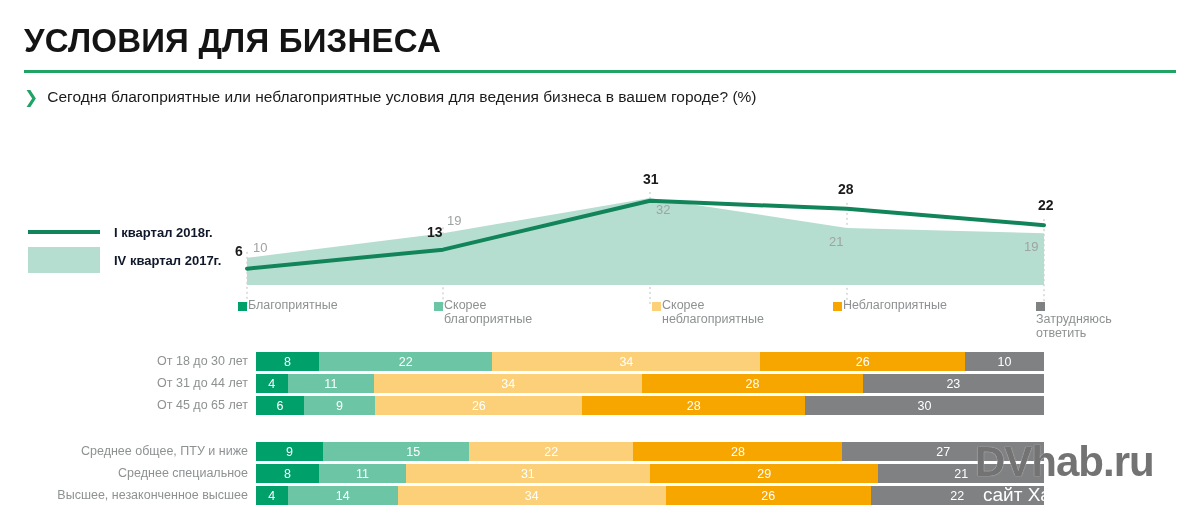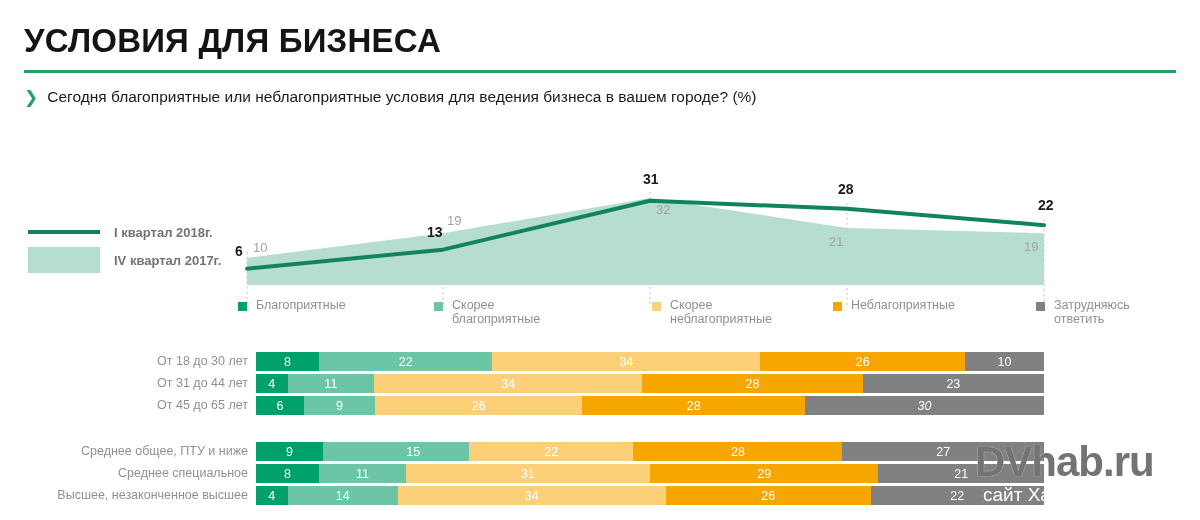--- a/index.html
+++ b/index.html
@@ -37,25 +37,25 @@
   .pt-label-prev{
     position:absolute;font-size:13px;font-weight:normal;color:#a0a3a3;
     white-space:nowrap;
   }
 
   
   .legend{position:absolute;left:28px;top:218px;width:230px;}
   .leg-row{display:flex;align-items:center;height:28px;}
   .leg-line{width:72px;height:4px;background:#12845a;margin-right:14px;}
   .leg-box{width:72px;height:26px;background:#b6ded0;margin-right:14px;}
-  .leg-txt{font-size:13px;font-weight:bold;color:#737373;white-space:nowrap;}
+  .leg-txt{font-size:13px;font-weight:bold;color:#0f172a;white-space:nowrap;}
 
   
   .catlegend{position:absolute;left:0;top:298px;width:1200px;height:40px;}
-  .cat{position:absolute;display:flex;align-items:flex-start;gap:9px;}
+  .cat{position:absolute;display:flex;align-items:flex-start;gap:1px;}
   .cat-sq{width:9px;height:9px;margin-top:4px;flex:0 0 auto;}
   .cat-txt{font-size:12.5px;color:#8e9192;line-height:14px;white-space:pre-line;}
 
   
   .bars{position:absolute;left:0;top:352px;width:1200px;height:168px;}
   .bgroup{position:absolute;left:0;width:1200px;}
   .brow{position:relative;height:19px;margin-bottom:3px;}
   .brow-label{
     position:absolute;right:952px;top:0;height:19px;line-height:19px;
     font-size:12.5px;color:#8e9192;white-space:nowrap;text-align:right;
@@ -140,21 +140,21 @@
       </div>
       <div class="cat" style="left: 652px; top: 0px;">
         <span class="cat-sq" style="background: rgb(251, 208, 121);"></span>
         <span class="cat-txt">Скорее
 неблагоприятные</span>
       </div>
       <div class="cat" style="left: 833px; top: 0px;">
         <span class="cat-sq" style="background: rgb(247, 166, 0);"></span>
         <span class="cat-txt">Неблагоприятные</span>
       </div>
-      <div class="cat" style="left: 1036px; top: 0px;">
+      <div class="cat" style="left: 1036px; top: 0px; flex-direction: column;">
         <span class="cat-sq" style="background: rgb(127, 129, 131);"></span>
         <span class="cat-txt">Затрудняюсь
 ответить</span>
       </div>
     </div>
 
   <div class="bars" id="bars">
       <div class="bgroup" style="top: 0px;">
         <div class="brow">
           <div class="brow-label">От 18 до 30 лет</div>
@@ -176,21 +176,21 @@
             <div class="bseg" style="background: rgb(127, 129, 131); width: 23%;">23</div>
           </div>
         </div>
         <div class="brow">
           <div class="brow-label">От 45 до 65 лет</div>
           <div class="btrack">
             <div class="bseg" style="background: rgb(0, 160, 107); width: 6.06061%;">6</div>
             <div class="bseg" style="background: rgb(108, 197, 164); width: 9.09091%;">9</div>
             <div class="bseg" style="background: rgb(251, 208, 121); width: 26.2626%;">26</div>
             <div class="bseg" style="background: rgb(247, 166, 0); width: 28.2828%;">28</div>
-            <div class="bseg" style="background: rgb(127, 129, 131); width: 30.303%; font-style: italic;">30</div>
+            <div class="bseg" style="background: rgb(127, 129, 131); width: 30.303%;">30</div>
           </div>
         </div>
       </div>
       <div class="bgroup" style="top: 90px;">
         <div class="brow">
           <div class="brow-label">Среднее общее, ПТУ и ниже</div>
           <div class="btrack">
             <div class="bseg" style="background: rgb(0, 160, 107); width: 8.91089%;">9</div>
             <div class="bseg" style="background: rgb(108, 197, 164); width: 14.8515%; padding-left: 34px;">15</div>
             <div class="bseg" style="background: rgb(251, 208, 121); width: 21.7822%;">22</div>

